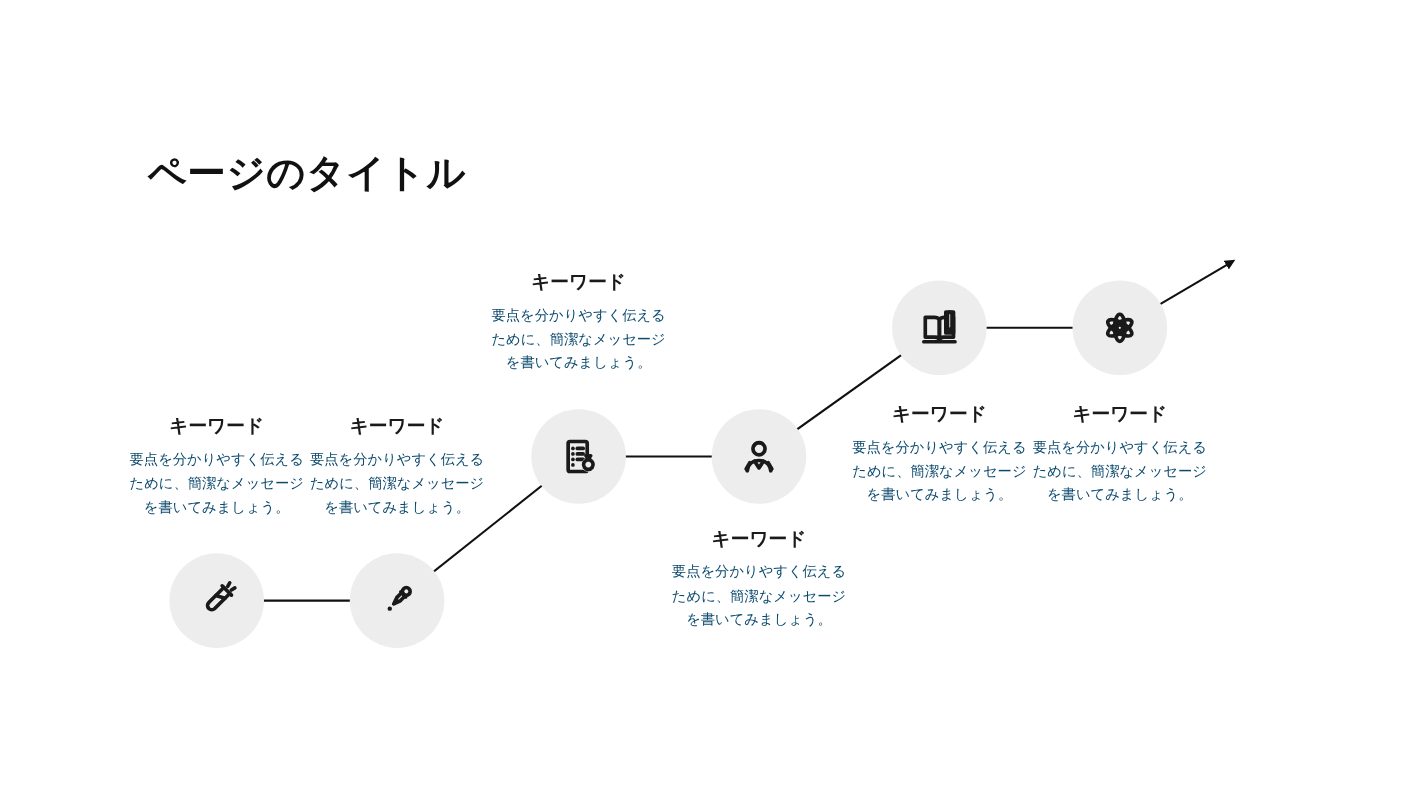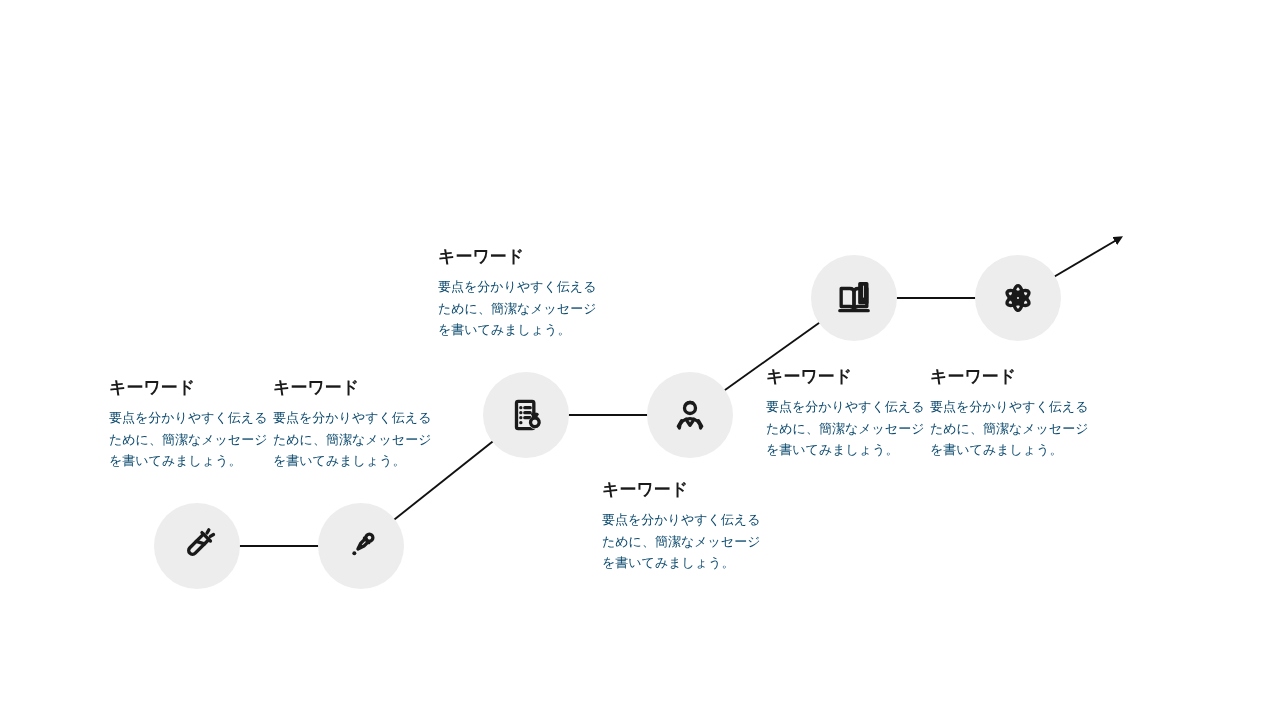--- a/index.html
+++ b/index.html
@@ -23,35 +23,36 @@
                 stroke-linecap: round; stroke-linejoin: round; }
   .node svg .fill   { fill: #1a1a1a; stroke: none; }
   .node svg .mask   { fill: #ededed; stroke: none; }
   .node svg .penbg  { fill: #ededed; }
   .n1 { left: 154px; top: 503px; }
   .n2 { left: 318px; top: 503px; }
   .n3 { left: 483px; top: 372px; }
   .n4 { left: 647px; top: 372px; }
   .n5 { left: 811px; top: 255px; }
   .n6 { left: 975px; top: 255px; }
-  .tblock { position: absolute; width: 176px; z-index: 1; }
+  .tblock { position: absolute; width: 176px; z-index: 1; text-align: center; }
   .t1 { left: 109px; top: 378px; }
   .t2 { left: 273px; top: 378px; }
   .t3 { left: 438px; top: 247px; }
   .t4 { left: 602px; top: 480px; }
   .t5 { left: 766px; top: 367px; }
   .t6 { left: 930px; top: 367px; }
   .tblock h3 { margin: 0 0 9px 0; font-size: 17px; font-weight: 700; color: #1a1a1a; line-height: 1.2; }
   .desc { font-size: 13px; color: #0c4a6e; line-height: 21.5px; }
 </style>
 </head>
 <body>
 
 <div class="slide">
 
+  <h1 class="title">ページのタイトル</h1>
 
   <svg class="connectors" width="1280" height="720" viewBox="0 0 1280 720">
     <defs>
       <marker id="arrowhead" markerWidth="10" markerHeight="9" refX="6" refY="4.5" orient="auto" markerUnits="userSpaceOnUse">
         <path d="M0 0 L9.5 4.5 L0 9 z" fill="#111111"></path>
       </marker>
     </defs>
     <g stroke="#111111" stroke-width="1.9">
       <line x1="197" y1="546" x2="361" y2="546"></line>
       <line x1="361" y1="546" x2="526" y2="415"></line>

